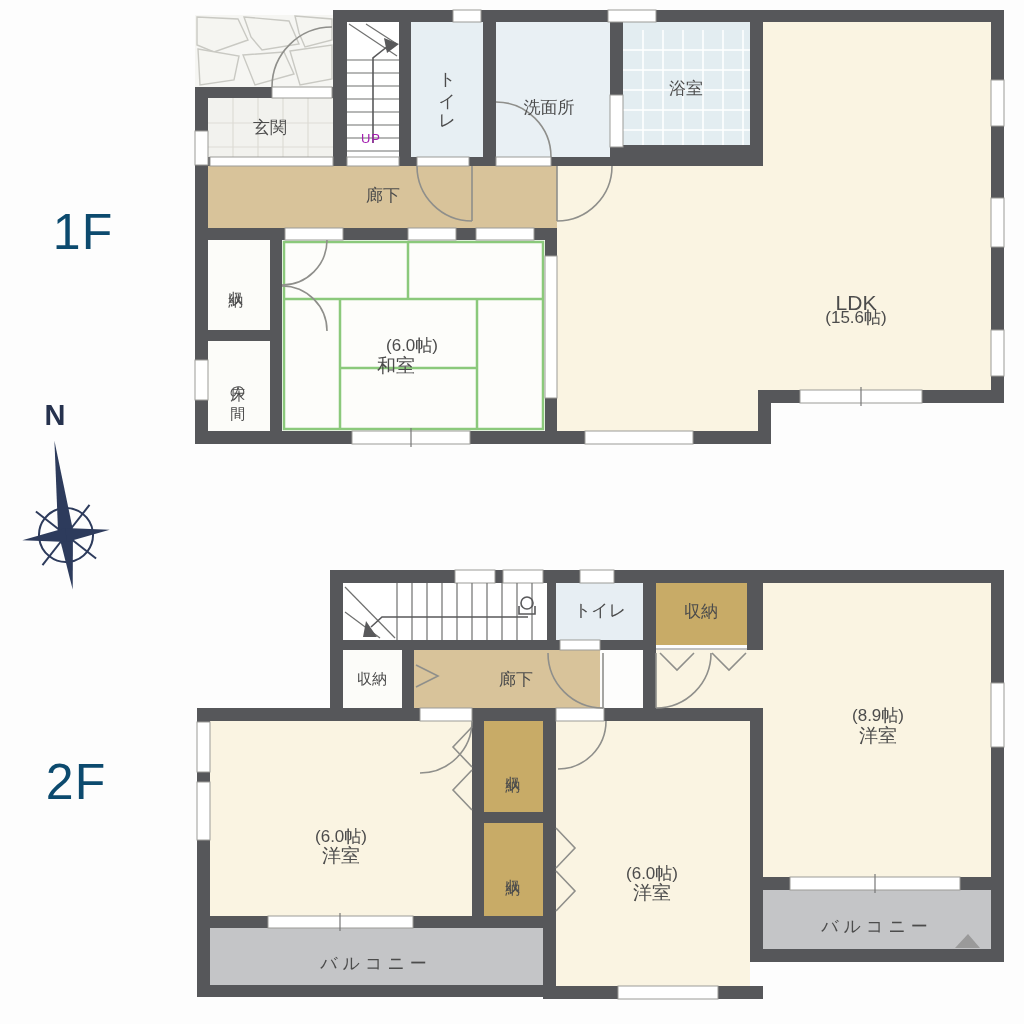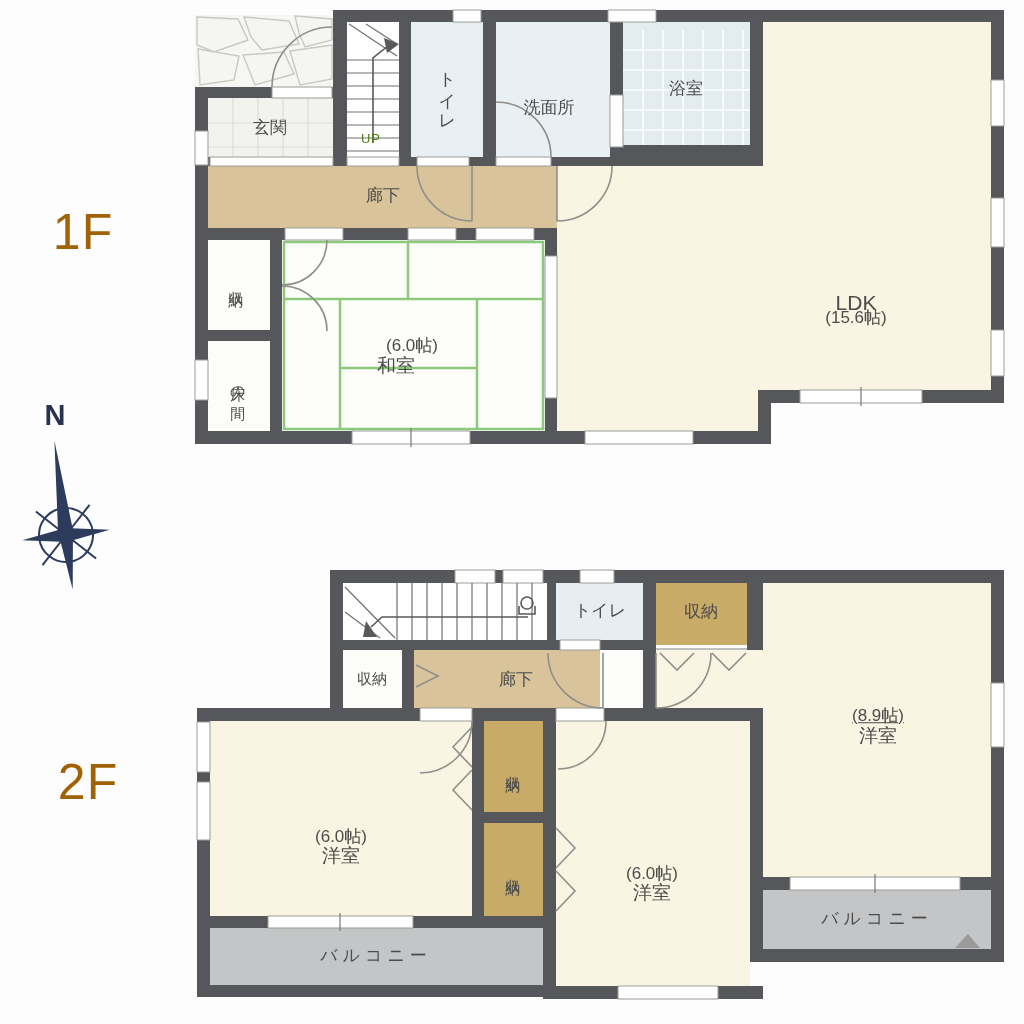--- a/index.html
+++ b/index.html
@@ -20,25 +20,25 @@
   .bathgrid{stroke:rgba(255,255,255,0.75);stroke-width:2;}
   .navy{fill:#2d3b5c;}
   .navyline{stroke:#2d3b5c;stroke-width:2;fill:none;}
   
   .lbl{position:absolute;transform:translate(-50%,-50%);color:#4c4c4c;font-size:17px;
        white-space:nowrap;line-height:1.15;text-align:center;}
   .lbl.v{writing-mode:vertical-rl;text-orientation:upright;letter-spacing:2px;}
   .lbl.small{font-size:15px;}
   .lbl.big{font-size:21px;margin-top:44px;}
   .lbl.sz{font-size:17px;}
-  .lbl.spread{letter-spacing:5px;}
-  .floor-tag{position:absolute;transform:translate(-50%,-50%);font-size:50px;color:#a16207;
+  .lbl.spread{letter-spacing:5px;margin-top:8px;}
+  .floor-tag{position:absolute;transform:translate(-50%,-50%);font-size:50px;color:#0c4a6e;
        font-weight:500;letter-spacing:1px;}
   .north{position:absolute;transform:translate(-50%,-50%);font-size:29px;font-weight:700;color:#26324e;}
-  .up-lbl{position:absolute;transform:translate(-50%,-50%);font-size:13px;color:#4d7c0f;letter-spacing:1px;}
+  .up-lbl{position:absolute;transform:translate(-50%,-50%);font-size:13px;color:#a21caf;letter-spacing:1px;}
 </style>
 </head>
 <body>
 
 <div id="canvas">
 
 <svg id="plan-svg" width="1024" height="1024" viewBox="0 0 1024 1024">
 
   <g>
     <rect x="347" y="22" width="52" height="135" fill="#ffffff"></rect>
@@ -282,42 +282,42 @@
     <line x1="39" y1="562" x2="66" y2="535" class="navyline"></line>
     <line x1="39" y1="508" x2="66" y2="535" class="navyline"></line>
     <polygon class="navy" points="66,440 74,537 58,537"></polygon>
     <polygon class="navy" points="66,590 73,535 59,535"></polygon>
     <polygon class="navy" points="110,535 66,528 66,542"></polygon>
     <polygon class="navy" points="22,535 66,528 66,542"></polygon>
   </g>
 </svg>
 
 <div class="floor-tag" style="left:83px;top:232px;">1F</div>
-<div class="floor-tag" style="left:88px;top:782px;">2F</div>
+<div class="floor-tag" style="left:76px;top:782px;">2F</div>
 <div class="north" style="left:55px;top:415px;">N</div>
 
 <div class="lbl" style="left:270px;top:128px;">玄関</div>
 <div class="lbl v" style="left:447px;top:92px;">トイレ</div>
 <div class="lbl" style="left:549px;top:108px;">洗面所</div>
 <div class="lbl" style="left:686px;top:89px;">浴室</div>
 <div class="lbl big" style="left:856px;top:259px;">LDK</div>
 <div class="lbl sz" style="left:856px;top:281px;margin-top:37px;">(15.6帖)</div>
 <div class="lbl" style="left:383px;top:196px;">廊下</div>
 <div class="lbl v small" style="left:236px;top:281px;">収納</div>
 <div class="lbl v small" style="left:238px;top:386px;">床の間</div>
 <div class="lbl big" style="left:396px;top:322px;font-size:19px;">和室</div>
 <div class="lbl sz" style="left:412px;top:346px;">(6.0帖)</div>
 <div class="up-lbl" style="left:371px;top:138px;">UP</div>
 
 <div class="lbl" style="left:600px;top:611px;">トイレ</div>
 <div class="lbl" style="left:701px;top:612px;">収納</div>
 <div class="lbl small" style="left:372px;top:679px;">収納</div>
 <div class="lbl" style="left:516px;top:680px;">廊下</div>
 <div class="lbl big" style="left:878px;top:692px;font-size:19px;">洋室</div>
-<div class="lbl sz" style="left:878px;top:716px;text-decoration:underline;">(8.9帖)</div>
+<div class="lbl sz" style="left:878px;top:716px;">(8.9帖)</div>
 <div class="lbl big" style="left:341px;top:812px;font-size:19px;">洋室</div>
 <div class="lbl sz" style="left:341px;top:837px;">(6.0帖)</div>
 <div class="lbl big" style="left:652px;top:849px;font-size:19px;">洋室</div>
 <div class="lbl sz" style="left:652px;top:874px;">(6.0帖)</div>
 <div class="lbl v small" style="left:513px;top:766px;">収納</div>
 <div class="lbl v small" style="left:513px;top:869px;">収納</div>
 <div class="lbl spread" style="left:376px;top:956px;">バルコニー</div>
 <div class="lbl spread" style="left:877px;top:919px;">バルコニー</div>
 
 </div>

